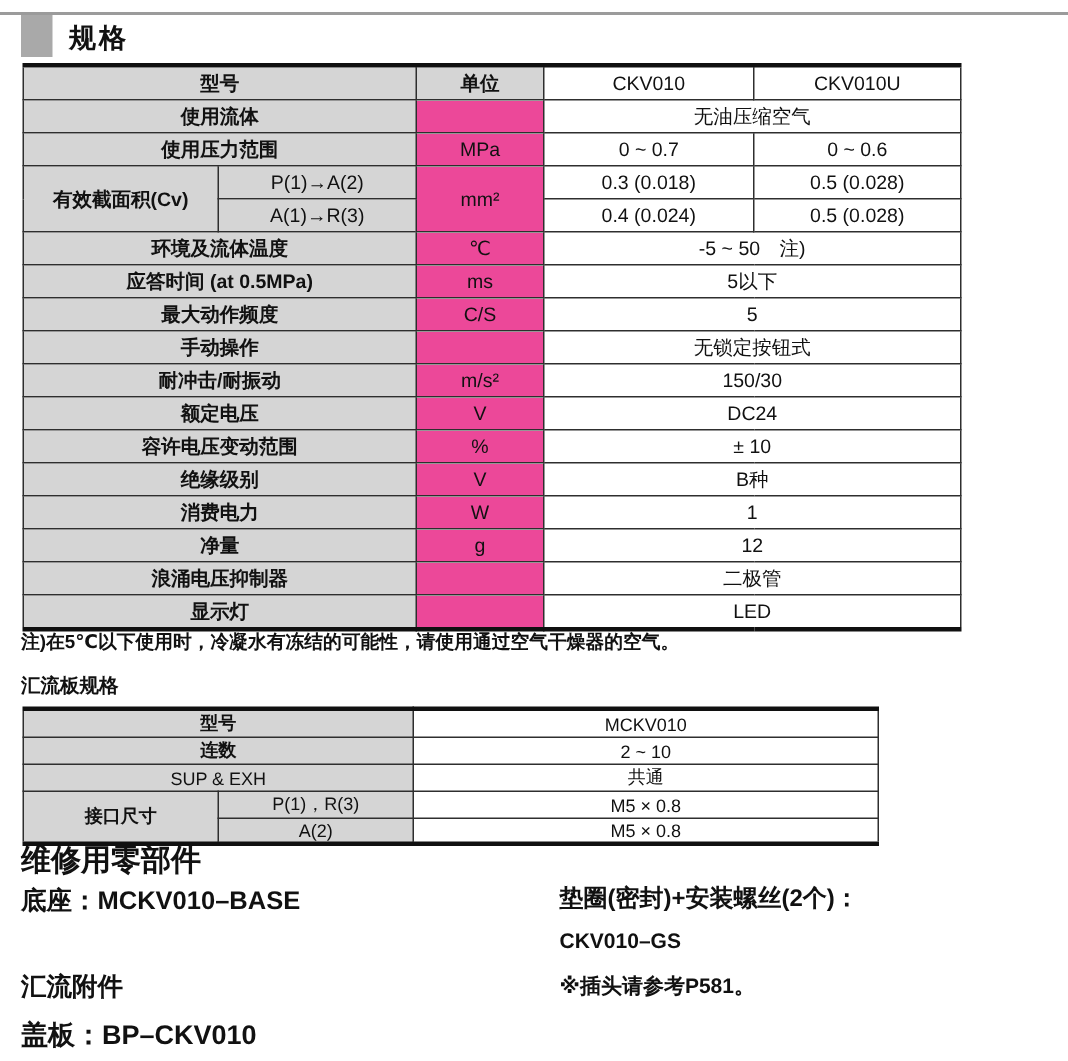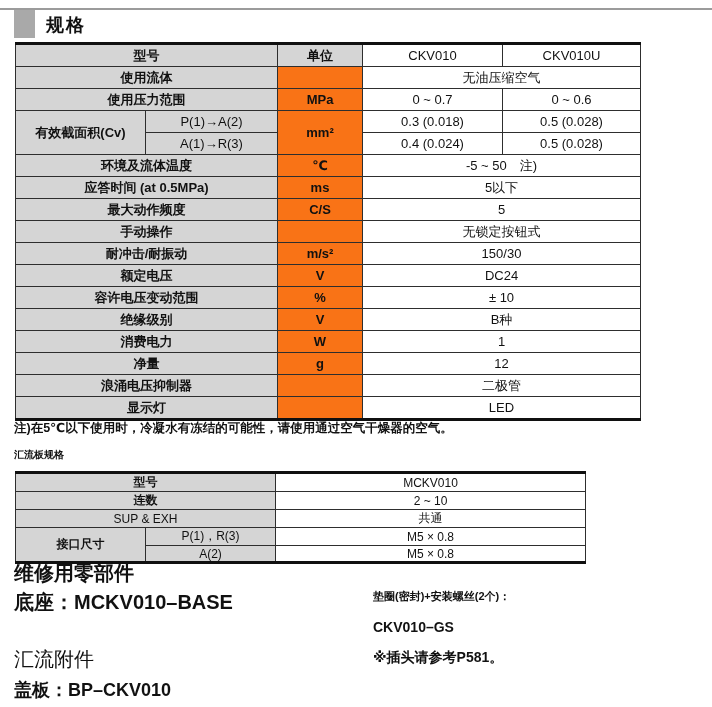--- a/index.html
+++ b/index.html
@@ -22,32 +22,32 @@
   #spec-table { left:15px; top:42px; width:625px;
     border-top:3px solid #101010; border-bottom:3px solid #101010; }
   #spec-table td { height:21px; font-size:13px; }
 
   #manifold-table { left:15px; top:471px; width:570px;
     border-top:3px solid #101010; border-bottom:3px solid #101010; }
   #manifold-table td { height:15px; font-size:12px; }
 
   .g  { background:#d5d5d5; font-weight:bold;margin-left:37px; }   
   .gs { background:#d5d5d5; font-weight:normal; } 
-  .u  { background:#f97316; font-weight:bold; } 
+  .u  { background:#ec4899; font-weight:normal; } 
   .v  { background:#ffffff; font-weight:normal;margin-left:45px; } 
   .lt { font-weight:normal; }
 
   #table-note { left:14px; top:420px; font-size:12.5px; font-weight:bold; }
-  #manifold-title { left:14px; top:448px; font-size:10px; font-weight:bold; }
+  #manifold-title { left:14px; top:448px; font-size:13px; font-weight:bold; }
 
   #parts-title { left:14px; top:560px; font-size:20px; font-weight:bold; }
-  #parts-left-item { left:14px; top:589px; font-size:20px; font-weight:bold; }
-  #parts-right-line1 { left:373px; top:589px; font-size:11px; font-weight:bold; }
+  #parts-left-item { left:14px; top:589px; font-size:17px; font-weight:bold; }
+  #parts-right-line1 { left:373px; top:589px; font-size:16px; font-weight:bold; }
   #parts-right-line2 { left:373px; top:619px; font-size:14px; font-weight:bold; }
-  #accessories-title { left:14px; top:646px; font-size:20px; font-weight:normal; }
+  #accessories-title { left:14px; top:646px; font-size:17px; font-weight:bold; }
   #accessories-note { left:373px; top:649px; font-size:14px; font-weight:bold; }
   #accessories-left-item { left:14px; top:678px; font-size:18px; font-weight:bold; }
 </style>
 </head>
 <body>
 
 <div id="top-rule" class="abs"></div>
 <div id="section-marker" class="abs"></div>
 <div id="page-title" class="abs">规格</div>
 

